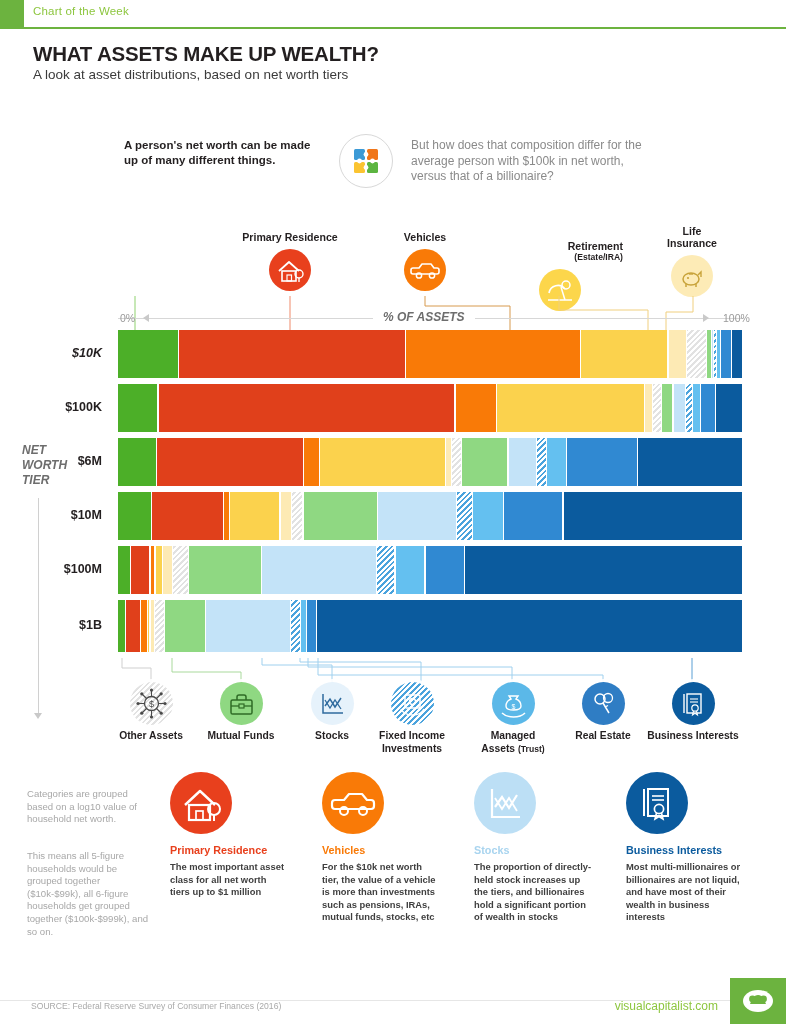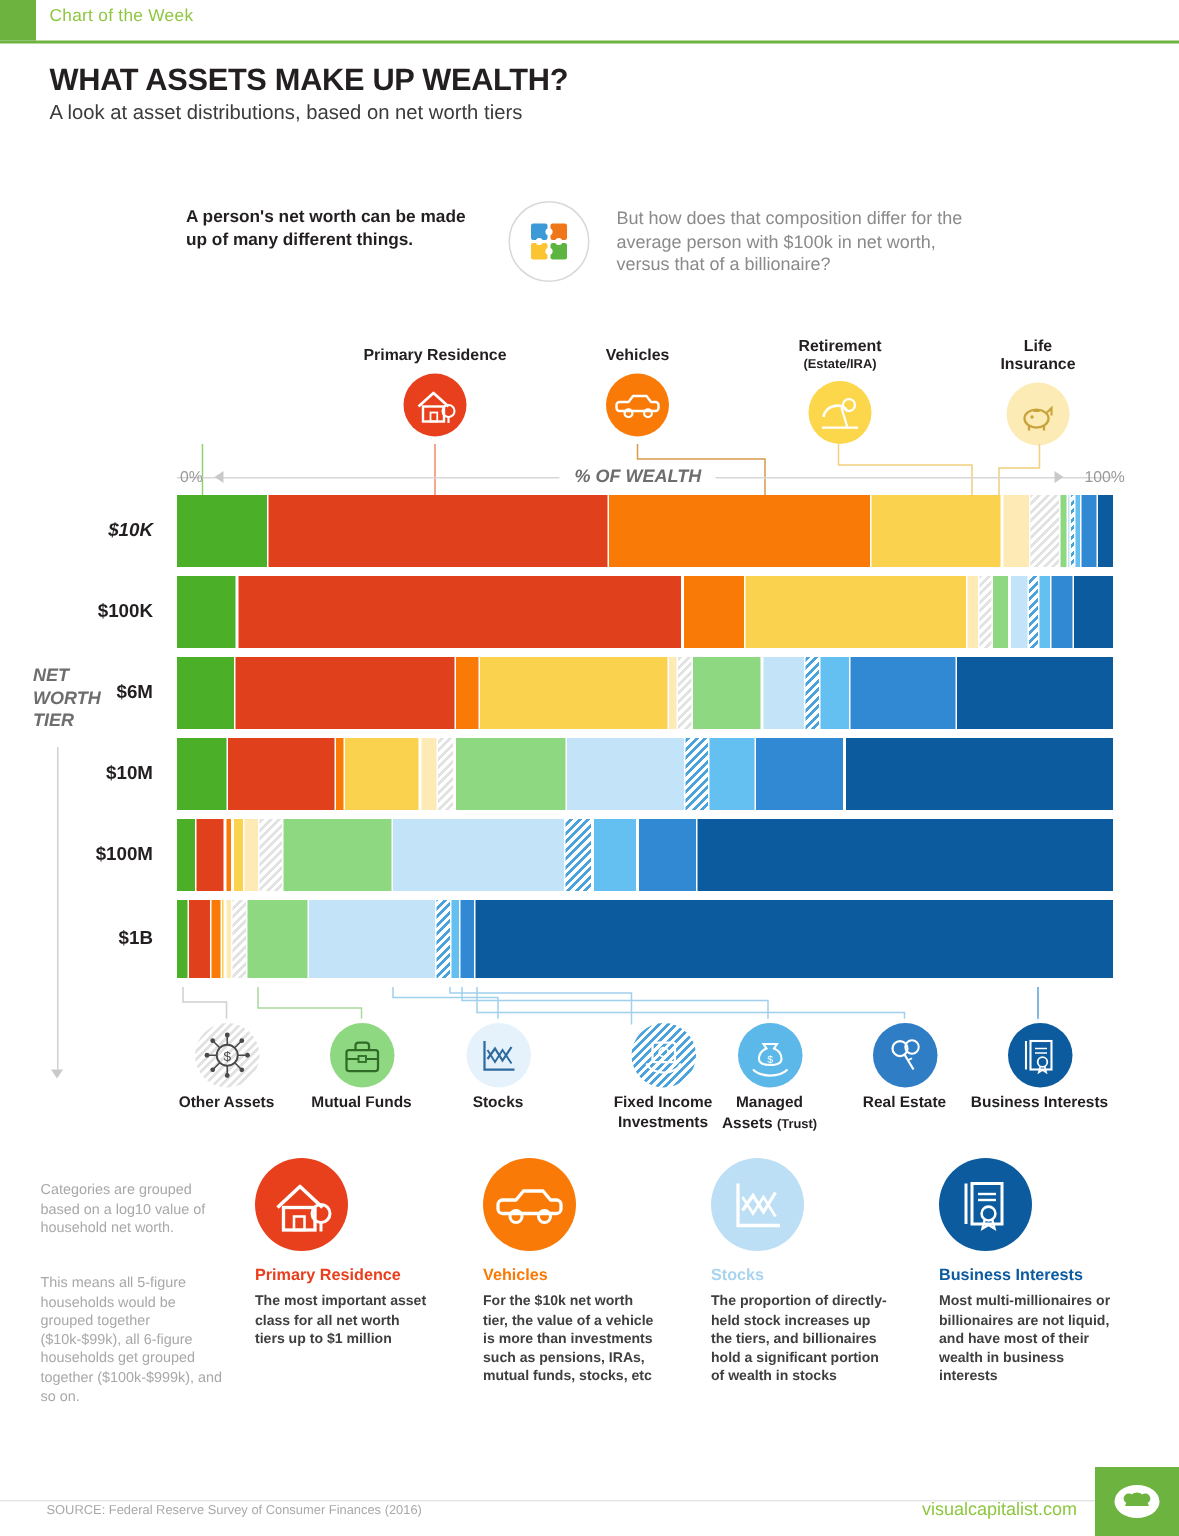--- a/index.html
+++ b/index.html
@@ -123,21 +123,21 @@
     <div class="clab">Vehicles</div>
     <div class="circ" style="background:#f97a07;">
       <svg width="42" height="42" viewBox="0 0 42 42">
         <path d="M9 25 h24 a2 2 0 0 0 2-2 v-2 a2 2 0 0 0-2-2 h-3 l-3-4 h-9 l-3 4 h-6 a2 2 0 0 0-2 2 v2 a2 2 0 0 0 2 2 z" fill="none" stroke="#fff" stroke-width="1.6" stroke-linejoin="round"></path>
         <circle cx="15" cy="26.5" r="2.6" fill="none" stroke="#fff" stroke-width="1.5"></circle>
         <circle cx="28" cy="26.5" r="2.6" fill="none" stroke="#fff" stroke-width="1.5"></circle>
       </svg>
     </div>
   </div>
 
-  <div class="cat" style="left:497px;top:225px;width:126px;">
+  <div class="cat" style="left:497px;top:240px;width:126px;text-align:right;">
     <div class="clab">Retirement</div>
     <div class="csub">(Estate/IRA)</div>
     <div class="circ" style="background:#fcd64b;">
       <svg width="42" height="42" viewBox="0 0 42 42">
         <circle cx="27" cy="16" r="4" fill="none" stroke="#fff" stroke-width="1.5"></circle>
         <path d="M10 24 a9 9 0 0 1 16 -4" fill="none" stroke="#fff" stroke-width="1.7"></path>
         <line x1="22" y1="18" x2="26" y2="31" stroke="#fff" stroke-width="1.5"></line>
         <line x1="9" y1="31" x2="33" y2="31" stroke="#fff" stroke-width="1.5"></line>
       </svg>
     </div>
@@ -163,21 +163,21 @@
     <path d="M425 0 V10 H510 V34" fill="none" stroke="#d79a4e" stroke-width="1"></path>
     <path d="M559 0 V14 H648 V34" fill="none" stroke="#f0cf7e" stroke-width="1"></path>
     <path d="M693 0 V16 H666 V34" fill="none" stroke="#f0cf7e" stroke-width="1"></path>
   </svg>
 
   <div class="axis"></div>
   <div class="axis-lbl" style="left:120px;">0%</div>
   <div class="axis-lbl" style="left:723px;">100%</div>
   <div class="arrowL" style="left:143px;"></div>
   <div class="arrowR" style="left:703px;"></div>
-  <div class="axis-title">% OF WEALTH</div>
+  <div class="axis-title">% OF ASSETS</div>
 
   <div class="nwt">NET<br>WORTH<br>TIER</div>
   <div class="nwt-line"></div>
   <div class="nwt-arrow"></div>
 
   <div class="chart" id="chart">
       <div class="row" style="top: 0px; height: 48px;">
         <div class="seg" style="left: 0px; width: 60.05px; background: rgb(76, 175, 40);"></div>
         <div class="seg" style="left: 61.25px; width: 225.675px; background: rgb(224, 64, 27);"></div>
         <div class="seg" style="left: 288.125px; width: 173.8px; background: rgb(249, 122, 7);"></div>
@@ -327,21 +327,21 @@
     <div class="circ" style="background:#e6f2fb;">
       <svg width="43" height="43" viewBox="0 0 43 43">
         <polyline points="12,12 12,31 32,31" fill="none" stroke="#2f6b9e" stroke-width="1.5"></polyline>
         <polyline points="14,24 19,17 24,25 30,16" fill="none" stroke="#2f6b9e" stroke-width="1.5"></polyline>
         <polyline points="14,18 19,26 24,18 30,27" fill="none" stroke="#2f6b9e" stroke-width="1.3"></polyline>
       </svg>
     </div>
     <div class="blab">Stocks</div>
   </div>
 
-  <div class="bcat" style="left:394px;top:676px;">
+  <div class="bcat" style="left:364px;top:676px;">
     <div class="circ hatch-blue">
       <svg width="43" height="43" viewBox="0 0 43 43">
         <rect x="14" y="13" width="15" height="13" rx="1.4" fill="none" stroke="#fff" stroke-width="1.5"></rect>
         <circle cx="21.5" cy="19.5" r="3" fill="none" stroke="#fff" stroke-width="1.3"></circle>
         <path d="M10 27 q3 6 11.5 6 q8.5 0 11.5 -6" fill="none" stroke="#fff" stroke-width="1.5"></path>
       </svg>
     </div>
     <div class="blab">Fixed Income<br>Investments</div>
   </div>
 

